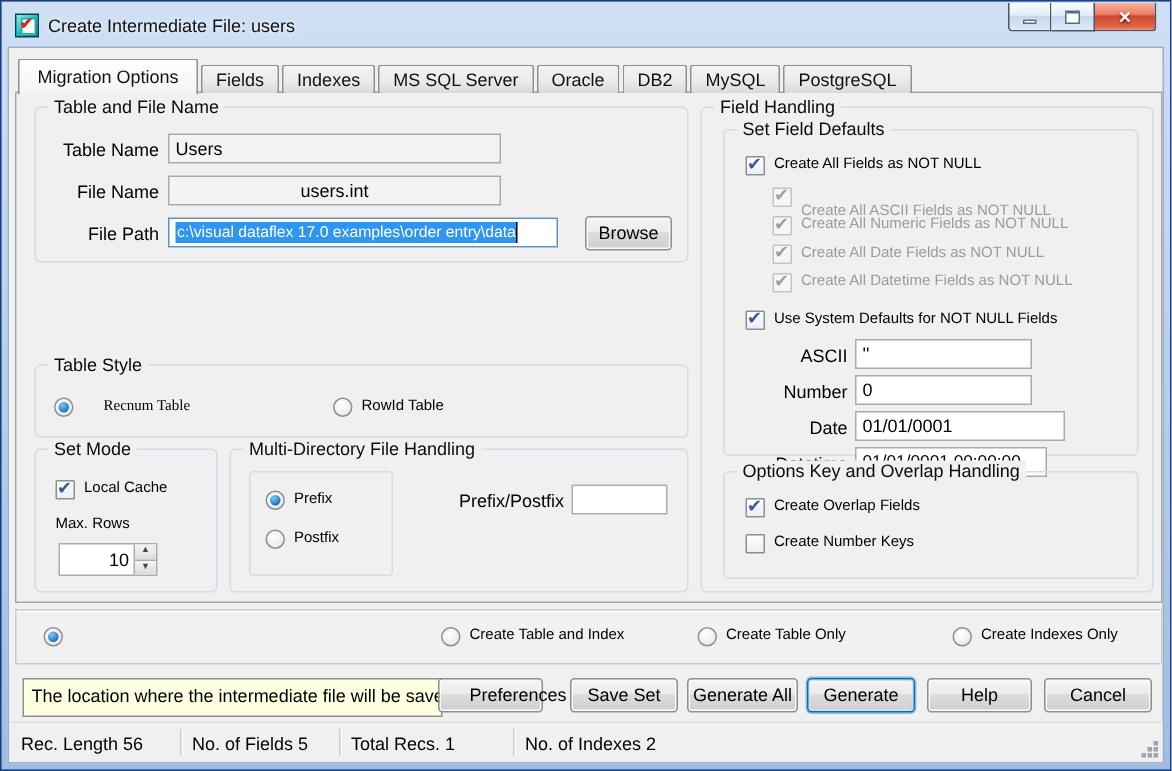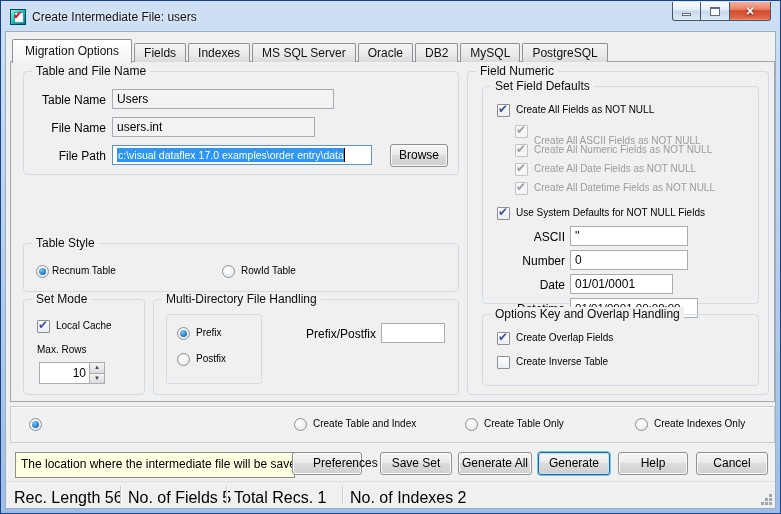--- a/index.html
+++ b/index.html
@@ -74,21 +74,21 @@
               background:linear-gradient(#f4f4f4,#dcdcdc); border-bottom:1px solid #a5acb5; }
   .spin-btn:last-child { border-bottom:none; }
 
   .bottom-panel { position:absolute; left:4px; top:374px; width:765px; height:37px; border:1px solid #c9cdd2;
                   background:#f1f1f1; box-shadow:inset 0 1px #fbfbfb; }
   .infobar { position:absolute; left:9px; top:420px; width:280px; height:26px; background:#ffffe1;
              border:1px solid #8e8f8f; font-size:12px; padding:4px 0 0 5px; white-space:nowrap; overflow:hidden; }
 
   .statusbar { position:absolute; left:0; bottom:0; width:100%; height:27px; background:#f0f0f0; border-top:1px solid #dfdfdf; }
   .sb-sep { position:absolute; top:4px; bottom:4px; width:1px; background:#c9cdd2; box-shadow:1px 0 #fbfbfb; }
-  .sb-text { position:absolute; top:7px; font-size:16px; color:#000; white-space:nowrap; }
+  .sb-text { position:absolute; top:7px; font-size:12px; color:#000; white-space:nowrap; }
   .grip { position:absolute; right:3px; bottom:3px; width:3px; height:3px; background:#9da6b1;
           box-shadow:-4px 0 #9da6b1, 0 -4px #9da6b1, -8px 0 #9da6b1, -4px -4px #9da6b1, 0 -8px #9da6b1; }
 </style>
 </head>
 <body>
 
 <div class="window">
 
   <div class="titlebar">
     <div class="app-icon"></div>
@@ -119,33 +119,33 @@
       <div class="tab">PostgreSQL</div>
     </div>
 
     <div class="tabpage">
 
       <div class="group" style="left:12px; top:9px; width:436px; height:104px;padding-left:40px;">
         <div class="legend">Table and File Name</div>
         <div class="row-label" style="left:0; top:21px; width:82px;">Table Name</div>
         <input class="input flat" style="position: absolute; left: 88px; top: 17px; width: 222px;" readonly="" value="Users">
         <div class="row-label" style="left:0; top:49px; width:82px;">File Name</div>
-        <input class="input flat" style="position: absolute; left: 88px; top: 45px; width: 203px;" readonly="" value="users.int">
+        <input class="input flat" style="position: absolute; left: 88px; top: 45px; width: 222px; text-align: center;" readonly="" value="users.int">
         <div class="row-label" style="left:0; top:77px; width:82px;">File Path</div>
         <div class="input filepath" style="left:88px; top:73px; width:260px;">
           <span class="sel">c:\visual dataflex 17.0 examples\order entry\data</span>
             <span class="caret"></span>
         </div>
         <div class="btn" style="left:366px; top:72px; width:58px; height:23px;">Browse</div>
       </div>
 
       <div class="group" style="left:12px; top:181px; width:436px; height:49px;">
         <div class="legend">Table Style</div>
         <div class="radio selected" style="left:12px; top:21px;"></div>
-        <div class="cb-label" style="left:28px; top:21px;">Recnum Table</div>
+        <div class="cb-label" style="left:45px; top:21px;font-family:Liberation Serif, serif;">Recnum Table</div>
         <div class="radio" style="left:198px; top:21px;"></div>
         <div class="cb-label" style="left:217px; top:21px;">RowId Table</div>
       </div>
 
       <div class="group" style="left:12px; top:237px; width:122px; height:96px;">
         <div class="legend">Set Mode</div>
         <div class="checkbox checked" style="left:13px; top:20px;"></div>
         <div class="cb-label" style="left:32px; top:20px;">Local Cache</div>
         <div class="cb-label" style="left:13px; top:44px;">Max. Rows</div>
         <div class="spinner" style="left:15px; top:62px;">
@@ -163,21 +163,21 @@
           <div class="radio selected" style="left:10px; top:12px;"></div>
           <div class="cb-label" style="left:29px; top:12px;">Prefix</div>
           <div class="radio" style="left:10px; top:38px;"></div>
           <div class="cb-label" style="left:29px; top:38px;">Postfix</div>
         </div>
         <div class="row-label" style="left:132px; top:27px; width:90px;">Prefix/Postfix</div>
         <input class="input" style="position: absolute; left: 227px; top: 23px; width: 64px;" value="">
       </div>
 
       <div class="group" style="left:456px; top:9px; width:302px; height:324px;">
-        <div class="legend">Field Numeric</div>
+        <div class="legend">Field Handling</div>
 
         <div class="group" style="left:14px; top:14px; width:277px; height:218px;">
           <div class="legend">Set Field Defaults</div>
 
           <div class="checkbox checked" style="left:14px; top:17px;"></div>
           <div class="cb-label" style="left:33px; top:17px;">Create All Fields as NOT NULL</div>
 
           <div class="checkbox checked disabled" style="left:32px; top:38px;"></div>
           <div class="cb-label disabled" style="left:51px; top:48px;">Create All ASCII Fields as NOT NULL</div>
           <div class="checkbox checked disabled" style="left:32px; top:57px;"></div>
@@ -188,31 +188,31 @@
           <div class="cb-label disabled" style="left:51px; top:95px;">Create All Datetime Fields as NOT NULL</div>
 
           <div class="checkbox checked" style="left:14px; top:120px;"></div>
           <div class="cb-label" style="left:33px; top:120px;">Use System Defaults for NOT NULL Fields</div>
 
           <div class="row-label" style="left:0; top:143px; width:82px;">ASCII</div>
           <input class="input" style="position: absolute; left: 87px; top: 139px; width: 118px;" value="''">
           <div class="row-label" style="left:0; top:167px; width:82px;">Number</div>
           <input class="input" style="position: absolute; left: 87px; top: 163px; width: 118px;" value="0">
           <div class="row-label" style="left:0; top:191px; width:82px;">Date</div>
-          <input class="input" style="position: absolute; left: 87px; top: 187px; width: 103px;" value="01/01/0001">
+          <input class="input" style="position: absolute; left: 87px; top: 187px; width: 140px;" value="01/01/0001">
           <div class="row-label" style="left:0; top:215px; width:82px;">Datetime</div>
           <input class="input" style="position: absolute; left: 87px; top: 211px; width: 128px; font-size: 11.5px;" value="01/01/0001 00:00:00">
         </div>
 
         <div class="group" style="left:14px; top:242px; width:277px; height:72px;">
           <div class="legend">Options Key and Overlap Handling</div>
           <div class="checkbox checked" style="left:14px; top:17px;"></div>
           <div class="cb-label" style="left:33px; top:17px;">Create Overlap Fields</div>
           <div class="checkbox" style="left:14px; top:41px;"></div>
-          <div class="cb-label" style="left:33px; top:41px;">Create Inverse Table</div>
+          <div class="cb-label" style="left:33px; top:41px;">Create Number Keys</div>
         </div>
       </div>
     </div>
 
     <div class="bottom-panel">
       <div class="radio selected" style="left:18px; top:11px;"></div>
       <div class="radio" style="left:283px; top:11px;"></div>
       <div class="cb-label" style="left:302px; top:11px;">Create Table and Index</div>
       <div class="radio" style="left:454px; top:11px;"></div>
       <div class="cb-label" style="left:473px; top:11px;">Create Table Only</div>

